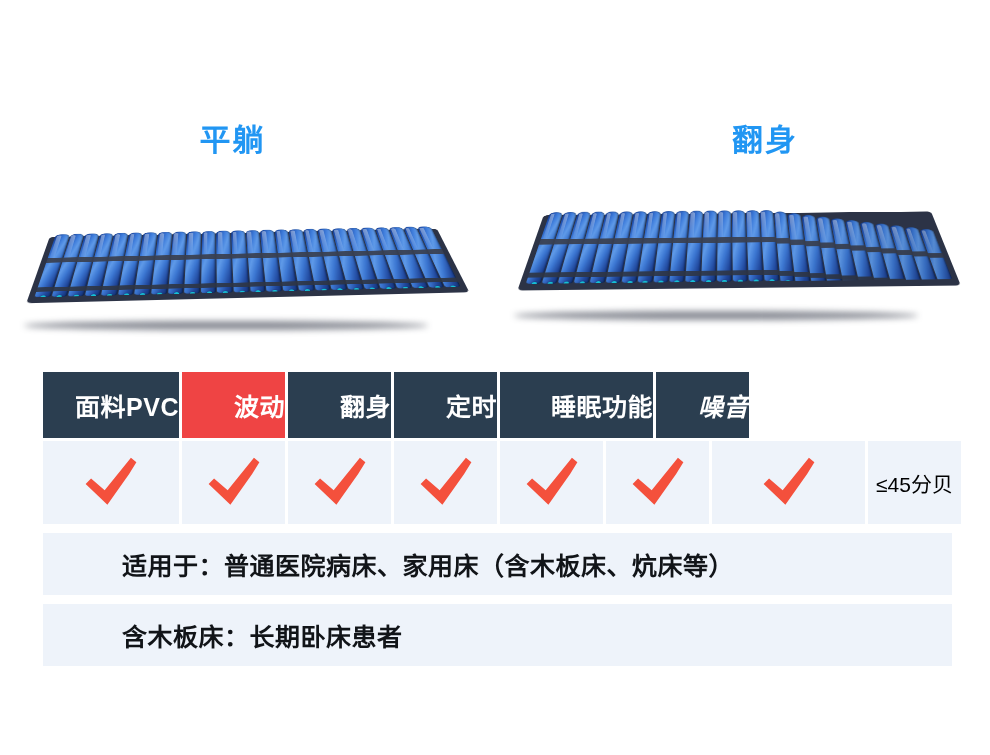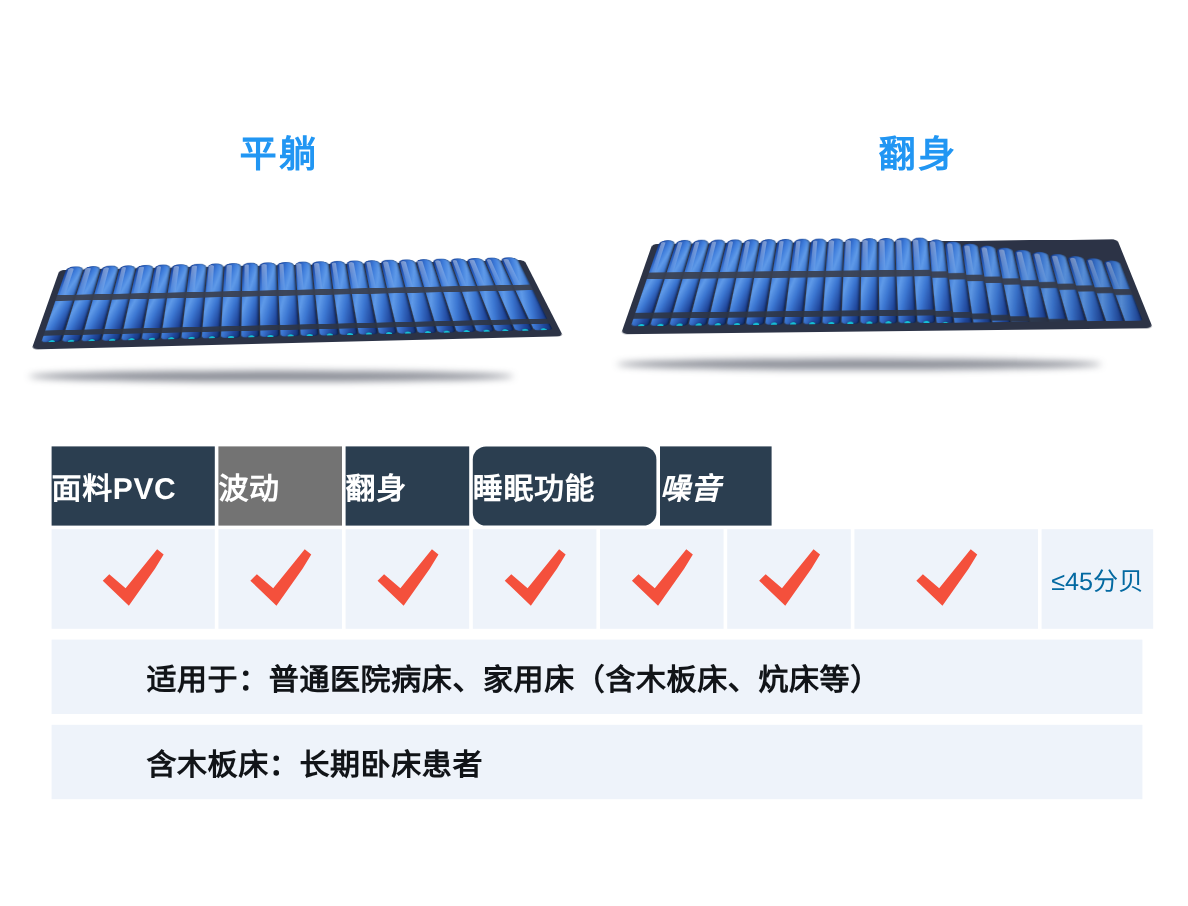--- a/index.html
+++ b/index.html
@@ -16,21 +16,21 @@
   .page {
     position: relative;
     width: 990px;
     height: 755px;
     background: #ffffff;
   }
 
   
   .showcase {
     position: absolute;
-    left: 0; top: 4px;
+    left: 0; top: 16px;
     width: 836px;
     height: 350px;
   }
 
   .product-panel {
     position: absolute;
     top: 0;
     height: 350px;
   }
   .product-panel.left  { left: 10px;  width: 480px; }
@@ -165,21 +165,21 @@
     display: flex;
     width: 100%;
     height: 66px;
     gap: 3px;
   }
   .head-cell {
     background: #2b3e50;
     color: #ffffff;
     display: flex;
     align-items: center;
-    justify-content: flex-start;
+    justify-content: flex-end;
     font-size: 25px;
     font-weight: bold;
     letter-spacing: .5px;
     white-space: nowrap;
   }
 
   .check-row {
     display: flex;
     width: 100%;
     height: 83px;
@@ -193,21 +193,21 @@
     justify-content: center;
   }
 
   .tick {
     display: block;
     width: 58px;
     height: 58px;
   }
   .noise-value {
     font-size: 21px;
-    color: #0369a1;
+    color: #000000;
     font-weight: normal;
     white-space: nowrap;
   }
 
   .note-row {
     width: 100%;
     height: 62px;
     background: #eef3fa;
     margin-top: 9px;
     display: flex;
@@ -460,27 +460,30 @@
       </div>
     </div>
   </div>
 
   <div class="spec-table">
 
     <div class="head-row" id="head-row">
         <div class="head-cell" style="width: 136px; flex: 0 0 136px; background: rgb(43, 62, 80);">
           <span>面料PVC</span>
         </div>
-        <div class="head-cell" style="width: 103px; flex: 0 0 103px; background: #737373;">
+        <div class="head-cell" style="width: 103px; flex: 0 0 103px; background: #ef4444;">
           <span>波动</span>
         </div>
         <div class="head-cell" style="width: 103px; flex: 0 0 103px; background: rgb(43, 62, 80);">
           <span>翻身</span>
         </div>
-        <div class="head-cell" style="width: 153px; flex: 0 0 153px; background: rgb(43, 62, 80); border-radius: 11px;">
+        <div class="head-cell" style="width: 103px; flex: 0 0 103px; background: rgb(43, 62, 80);">
+          <span>定时</span>
+        </div>
+        <div class="head-cell" style="width: 153px; flex: 0 0 153px; background: rgb(43, 62, 80);">
           <span>睡眠功能</span>
         </div>
         <div class="head-cell" style="width: 93px; flex: 0 0 93px; background: rgb(43, 62, 80); font-style: italic;">
           <span>噪音</span>
         </div>
       </div>
 
     <div class="check-row" id="check-row">
         <div class="check-cell" style="width: 136px; flex: 0 0 136px; background: rgb(238, 243, 250);">
           <svg class="tick" viewBox="0 0 64 64">

